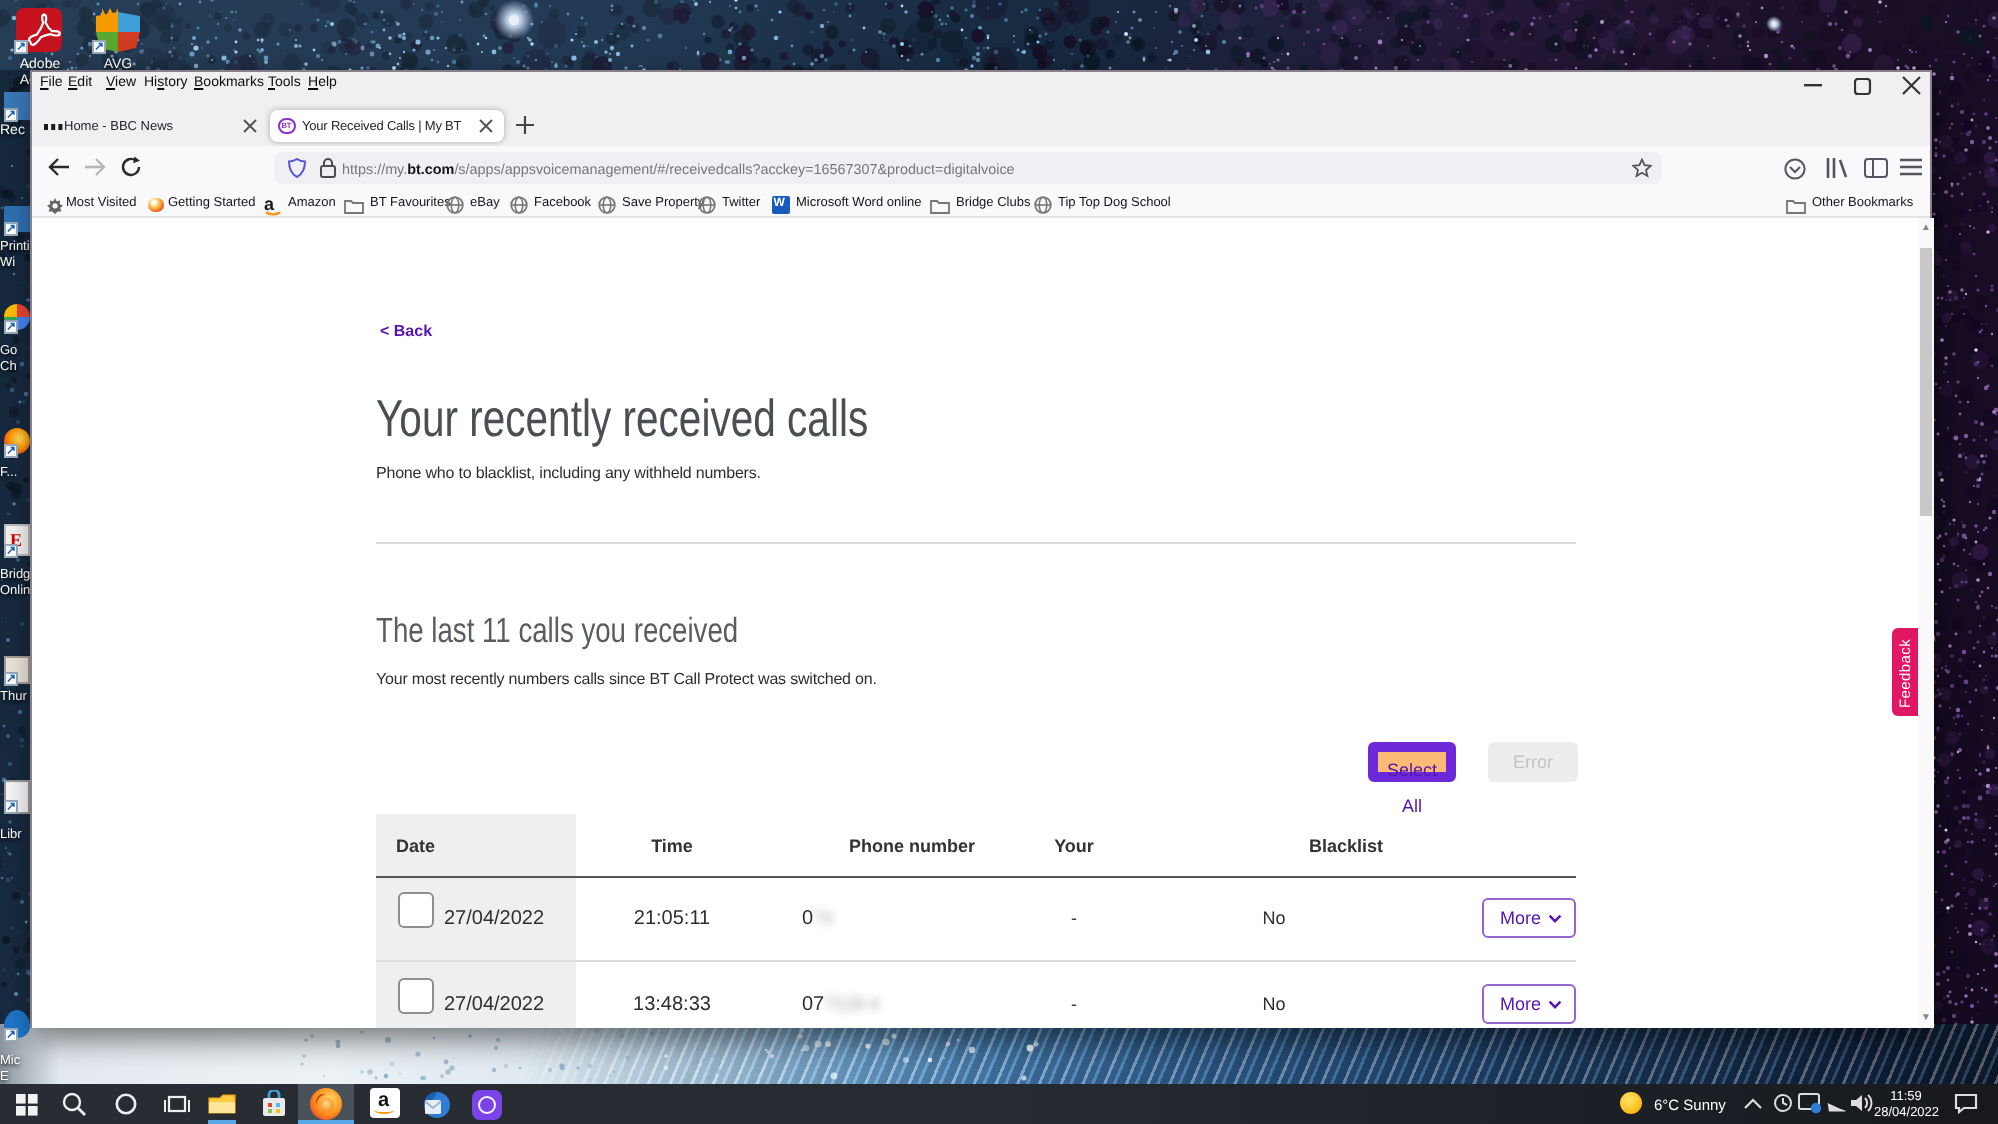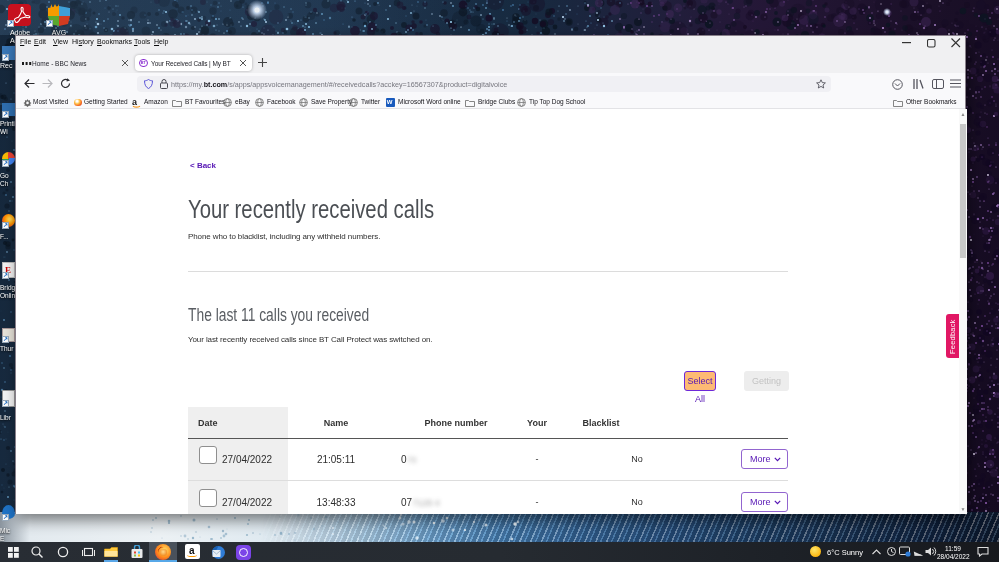--- a/index.html
+++ b/index.html
@@ -34,21 +34,21 @@
 .sarr { position:absolute; left:0px; width:8px; font-size:5px; color:#888; text-align:center; }
 
 #banner { position:absolute; left:172px; top:1px; width:600px; height:28px; background:#e30613; color:#fff; }
 #backlink { position:absolute; left:174px; top:52px; color:#5514b4; font-size:8px; font-weight:bold; }
 #h1 { position:absolute; left:172px; top:85px; font-size:26px; color:#4b4f54; white-space:nowrap; transform:scaleX(.78); transform-origin:0 50%; }
 #sub1 { position:absolute; left:172px; top:123px; font-size:8px; color:#2e2e2e; letter-spacing:-.1px; }
 #div1 { position:absolute; left:172px; top:162px; width:600px; height:1px; background:#dcdcdc; }
 #h2 { position:absolute; left:172px; top:196px; font-size:17.5px; color:#595d62; white-space:nowrap; transform:scaleX(.79); transform-origin:0 0; }
 #sub2 { position:absolute; left:172px; top:226px; font-size:8px; color:#2e2e2e; letter-spacing:-.1px; }
 .btn { position:absolute; font-size:9px; text-align:center; border-radius:3px; }
-#selall { left:668px; top:262px; width:32px; height:20px; line-height:18px; border:1px solid #6d28d9; color:#5514b4; background:#fdba74; }
+#selall { left:668px; top:262px; width:44px; height:20px; line-height:18px; border:5px solid #6d28d9; color:#5514b4; background:#fdba74; }
 #delbtn { left:728px; top:262px; width:45px; height:20px; line-height:20px; background:#ededed; color:#c3c3c3; }
 
 .gcol { position:absolute; left:172px; width:100px; background:#efefef; }
 .hline { position:absolute; left:172px; width:600px; height:1px; }
 .cell { position:absolute; font-size:9px; color:#2e2e2e; white-space:nowrap; }
 .cellc { transform:translateX(-50%); }
 .hdr { font-weight:bold; color:#333; }
 .cbx { position:absolute; left:183px; width:18px; height:18px; background:#fff; border:1px solid #8f8f8f; border-radius:3px; }
 .more { position:absolute; left:725px; width:47px; height:20px; border:1px solid #9265cf; border-radius:3px; color:#5514b4; font-size:9px; text-align:left; padding-left:8px; line-height:18px; background:#fff; }
 .blurnum { color:#777; filter:blur(2px); font-size:9px; }
@@ -2482,31 +2482,31 @@
           <path d="M0.5 1.5 H3.5 L4.5 2.5 H9.5 V7.5 H0.5 Z" fill="none" stroke="#777" stroke-width="0.9"></path>
         </svg>
       <span class="bm" style="left:890px">Other Bookmarks</span>
     </div>
     <div id="content">
       <div id="backlink">&lt; Back</div>
       <div id="h1">Your recently received calls</div>
       <div id="sub1">Phone who to blacklist, including any withheld numbers.</div>
       <div id="div1"></div>
       <div id="h2">The last 11 calls you received</div>
-      <div id="sub2">Your last recently received calls since BT Call Protect was switched on.</div>
+      <div id="sub2">Your most recently numbers calls since BT Call Protect was switched on.</div>
       <div class="btn" id="selall">Select All</div>
-      <div class="btn" id="delbtn">Getting</div>
+      <div class="btn" id="delbtn">Error</div>
 
       <div class="gcol" style="top:298px;height:31px"></div>
       <div class="gcol" style="top:330px;height:76px"></div>
       <div class="cell hdr" style="left:182px;top:309px">Date</div>
-      <div class="cell hdr cellc" style="left:320px;top:309px">Name</div>
+      <div class="cell hdr cellc" style="left:320px;top:309px">Time</div>
       <div class="cell hdr cellc" style="left:440px;top:309px">Phone number</div>
       <div class="cell hdr cellc" style="left:521px;top:309px">Your</div>
-      <div class="cell hdr cellc" style="left:585px;top:309px">Blacklist</div>
+      <div class="cell hdr cellc" style="left:657px;top:309px">Blacklist</div>
       <div class="hline" style="top:329px;background:#555"></div>
       <div class="cbx" style="top:337px"></div>
       <div class="cell" style="left:206px;top:345px;font-size:10px">27/04/2022</div>
       <div class="cell cellc" style="left:320px;top:345px;font-size:10px">21:05:11</div>
       <div class="cell" style="left:385px;top:345px;font-size:10px">0<span class="blurnum" style="opacity:.55">78</span></div>
       <div class="cell cellc" style="left:521px;top:345px">-</div>
       <div class="cell cellc" style="left:621px;top:345px">No</div>
       <div class="more" style="top:340px">More<svg style="position:absolute;right:6px;top:7px" width="7" height="5">
             <path d="M0.8 0.8 L3.5 3.6 L6.2 0.8" fill="none" stroke="#5514b4" stroke-width="1.2"></path>
           </svg></div>

